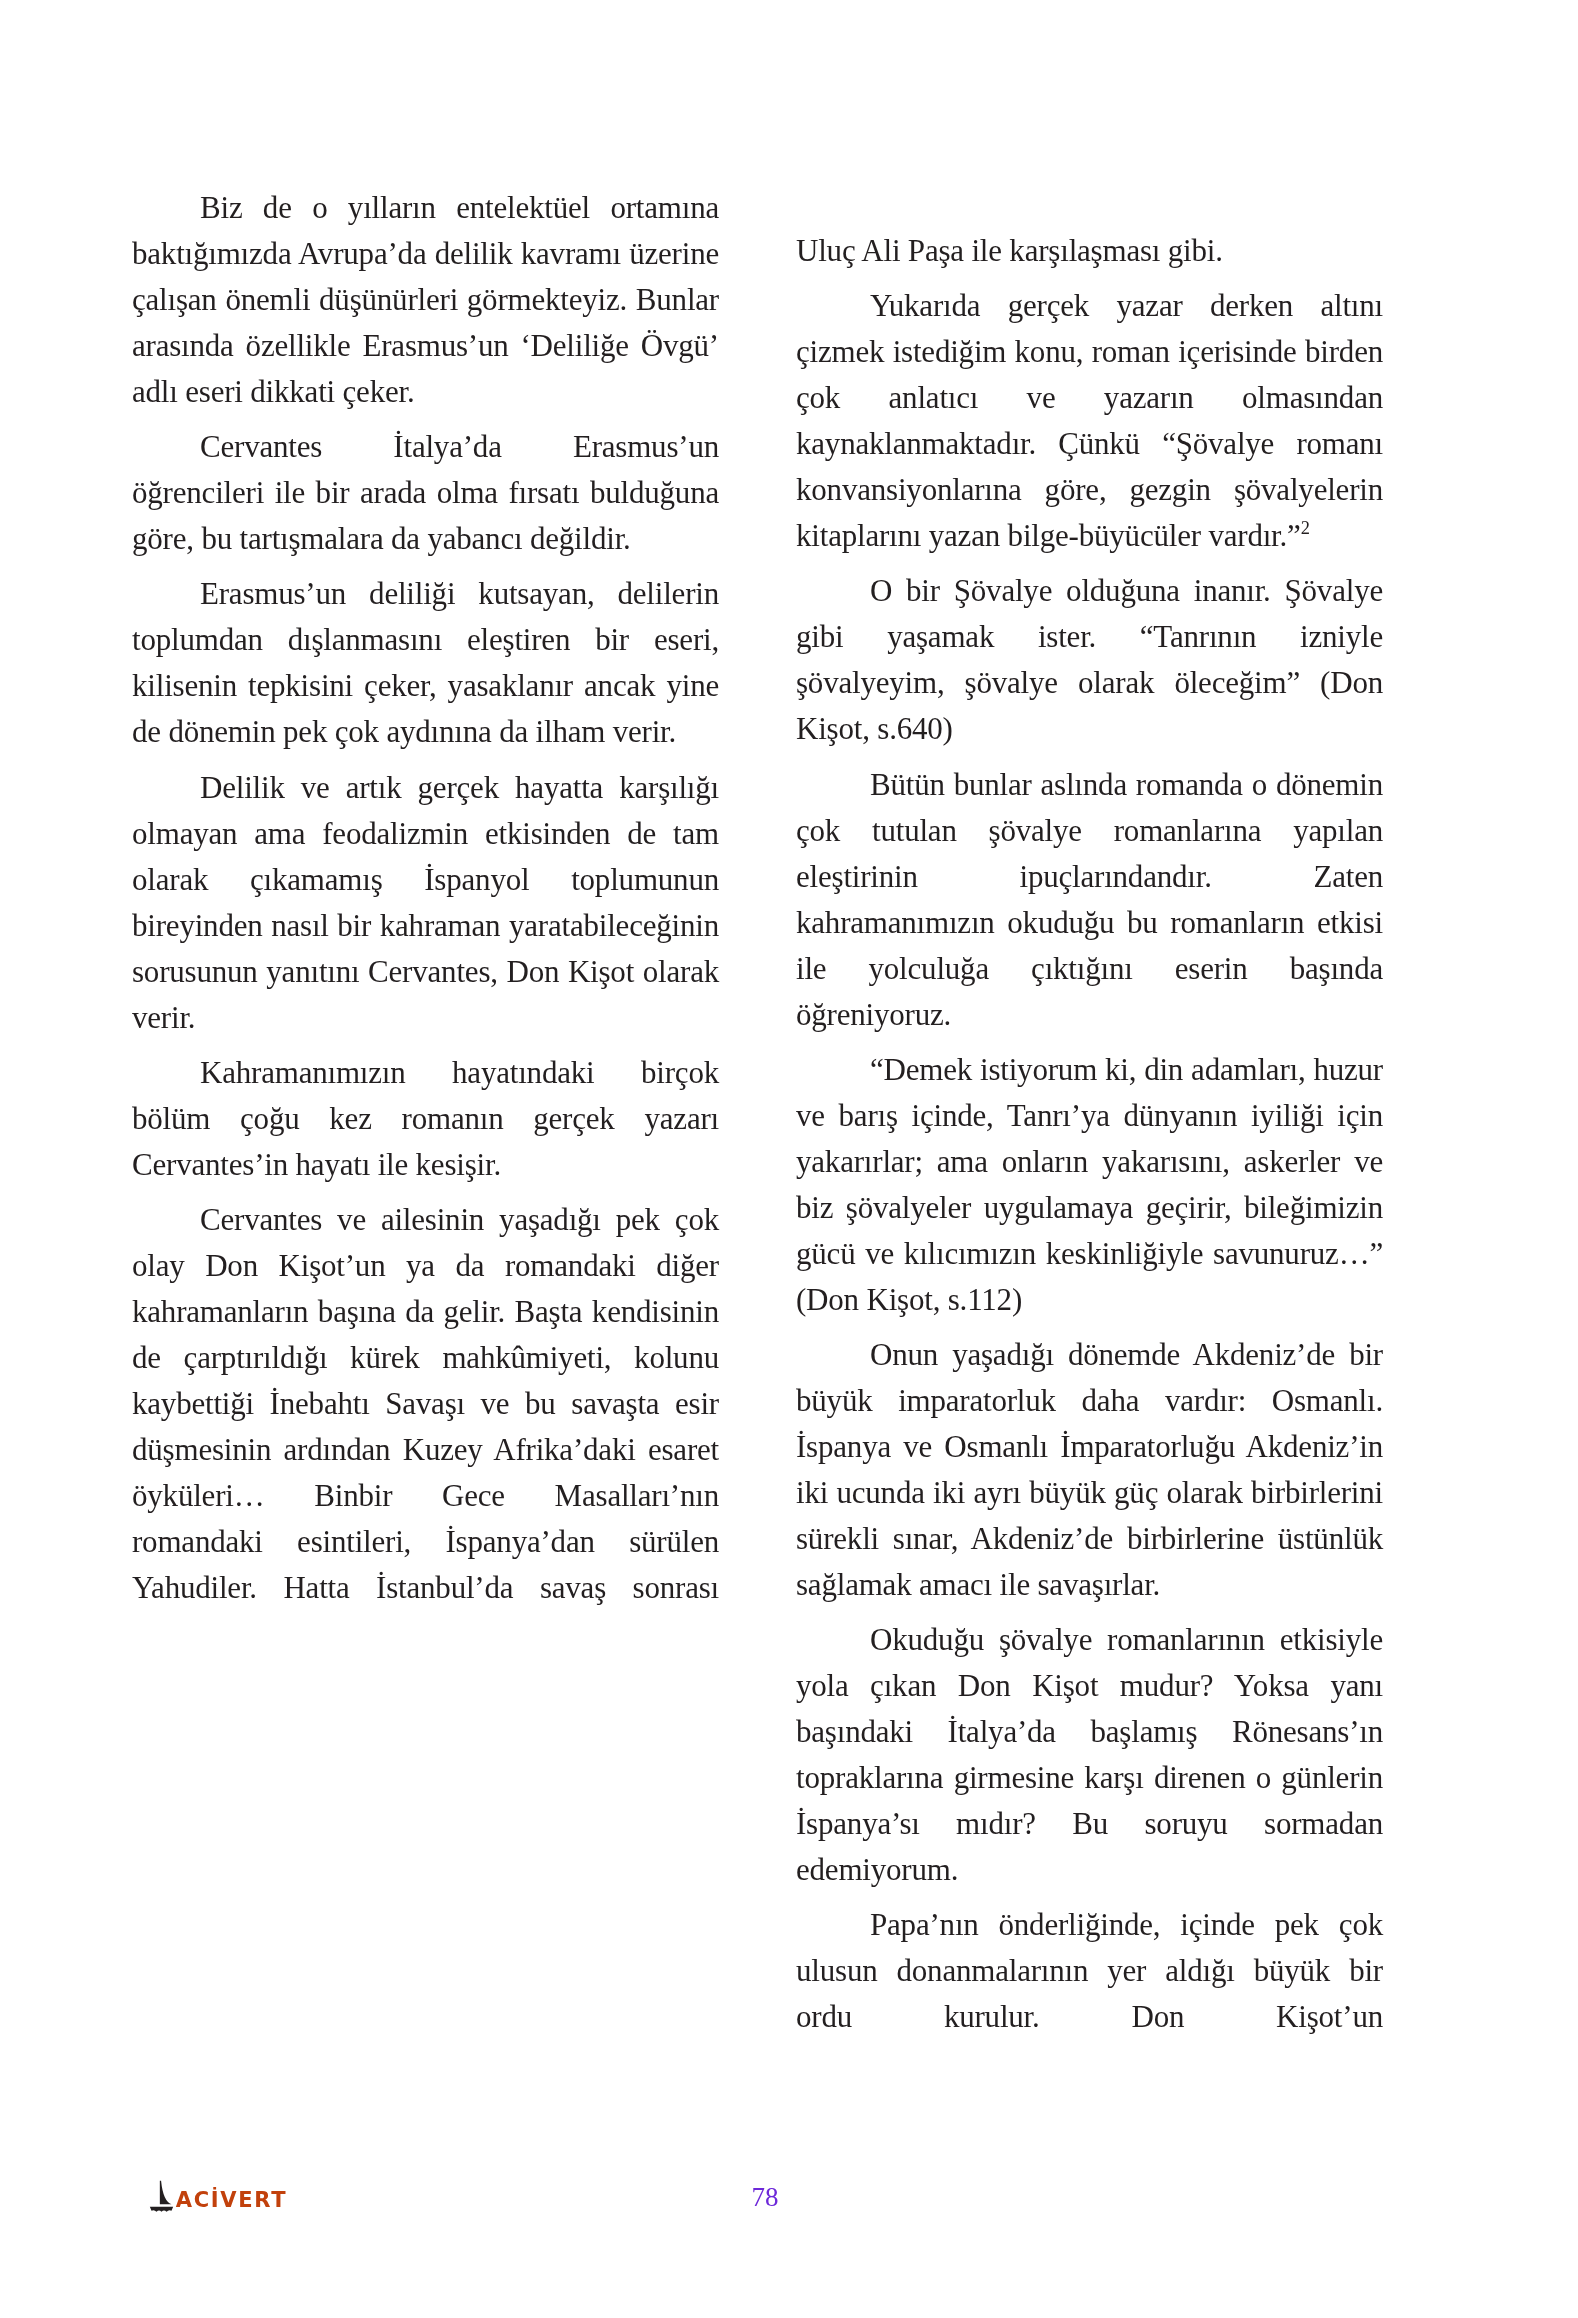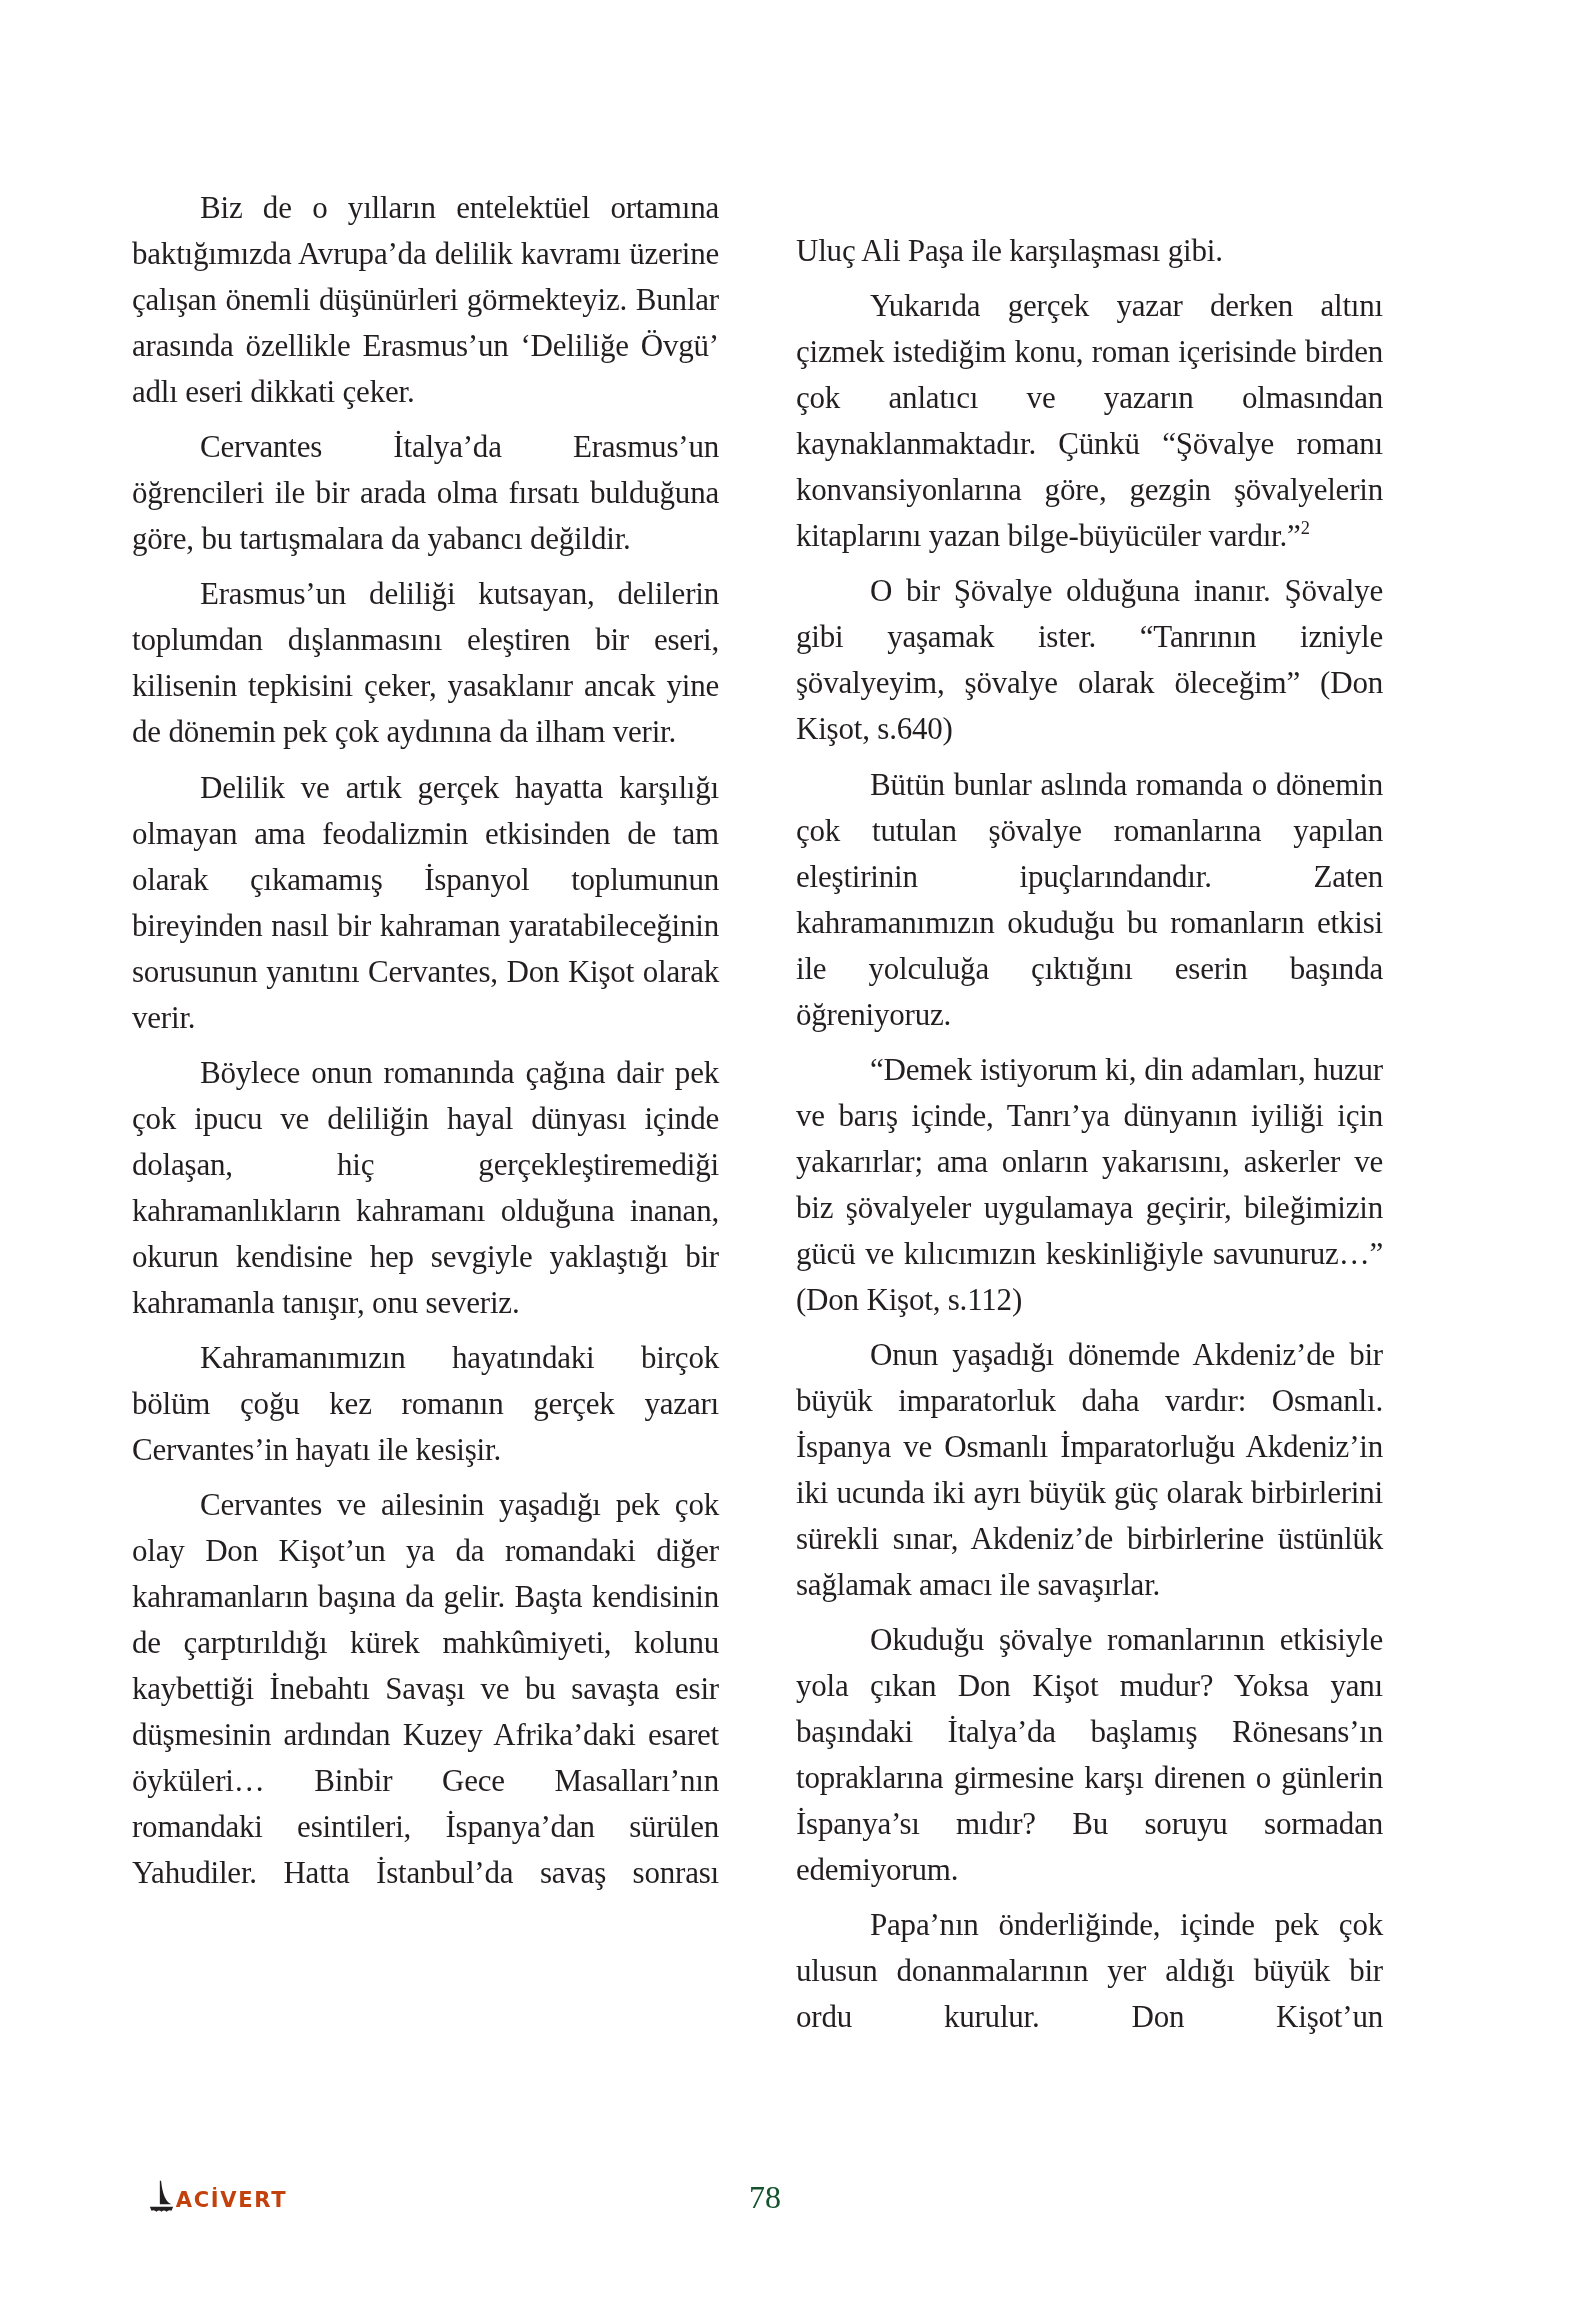--- a/index.html
+++ b/index.html
@@ -59,34 +59,33 @@
       color: #c2410c;
       line-height: 25px;
       margin-bottom: 3.3px;
     }
     .page-number {
       position: absolute;
       left: 735px;
       width: 60px;
       top: 2177px;
       text-align: center;
-      font-size: 32px;
+      font-size: 27px;
       line-height: 40px;
-      color: #14532d;
+      color: #6d28d9;
     }
   </style>
 </head>
 <body>
 
 <div class="column col-left">
   <p class="para">Biz de o yılların entelektüel ortamına baktığımızda Avrupa’da delilik kavramı üzerine çalışan önemli düşünürleri görmekteyiz. Bunlar arasında özellikle Erasmus’un ‘Deliliğe Övgü’ adlı eseri dikkati çeker.</p>
   <p class="para">Cervantes İtalya’da Erasmus’un öğrencileri ile bir arada olma fırsatı bulduğuna göre, bu tartışmalara da yabancı değildir.</p>
   <p class="para">Erasmus’un deliliği kutsayan, delilerin toplumdan dışlanmasını eleştiren bir eseri, kilisenin tepkisini çeker, yasaklanır ancak yine de dönemin pek çok aydınına da ilham verir.</p>
   <p class="para">Delilik ve artık gerçek hayatta karşılığı olmayan ama feodalizmin etkisinden de tam olarak çıkamamış İspanyol toplumunun bireyinden nasıl bir kahraman yaratabileceğinin sorusunun yanıtını Cervantes, Don Kişot olarak verir.</p>
-  <p class="para">Böylece onun romanında çağına dair pek çok ipucu ve deliliğin hayal dünyası içinde dolaşan, hiç gerçekleştiremediği kahramanlıkların kahramanı olduğuna inanan, okurun kendisine hep sevgiyle yaklaştığı bir kahramanla tanışır, onu severiz.</p>
   <p class="para">Kahramanımızın hayatındaki birçok bölüm çoğu kez romanın gerçek yazarı Cervantes’in hayatı ile kesişir.</p>
   <p class="para last-justify">Cervantes ve ailesinin yaşadığı pek çok olay Don Kişot’un ya da romandaki diğer kahramanların başına da gelir. Başta kendisinin de çarptırıldığı kürek mahkûmiyeti, kolunu kaybettiği İnebahtı Savaşı ve bu savaşta esir düşmesinin ardından Kuzey Afrika’daki esaret öyküleri… Binbir Gece Masalları’nın romandaki esintileri, İspanya’dan sürülen Yahudiler. Hatta İstanbul’da savaş sonrası</p>
 </div>
 
 <div class="column col-right">
   <p class="para no-indent">Uluç Ali Paşa ile karşılaşması gibi.</p>
   <p class="para"><span>Yukarıda gerçek yazar derken altını çizmek istediğim konu, roman içerisinde birden çok anlatıcı ve yazarın olmasından kaynaklanmaktadır. Çünkü “Şövalye romanı konvansiyonlarına göre, gezgin şövalyelerin kitaplarını yazan bilge-büyücüler vardır.”</span><sup class="fn">2</sup></p>
   <p class="para">O bir Şövalye olduğuna inanır. Şövalye gibi yaşamak ister. “Tanrının izniyle şövalyeyim, şövalye olarak öleceğim” (Don Kişot, s.640)</p>
   <p class="para">Bütün bunlar aslında romanda o dönemin çok tutulan şövalye romanlarına yapılan eleştirinin ipuçlarındandır. Zaten kahramanımızın okuduğu bu romanların etkisi ile yolculuğa çıktığını eserin başında öğreniyoruz.</p>
   <p class="para">“Demek istiyorum ki, din adamları, huzur ve barış içinde, Tanrı’ya dünyanın iyiliği için yakarırlar; ama onların yakarısını, askerler ve biz şövalyeler uygulamaya geçirir, bileğimizin gücü ve kılıcımızın keskinliğiyle savunuruz…” (Don Kişot, s.112)</p>

